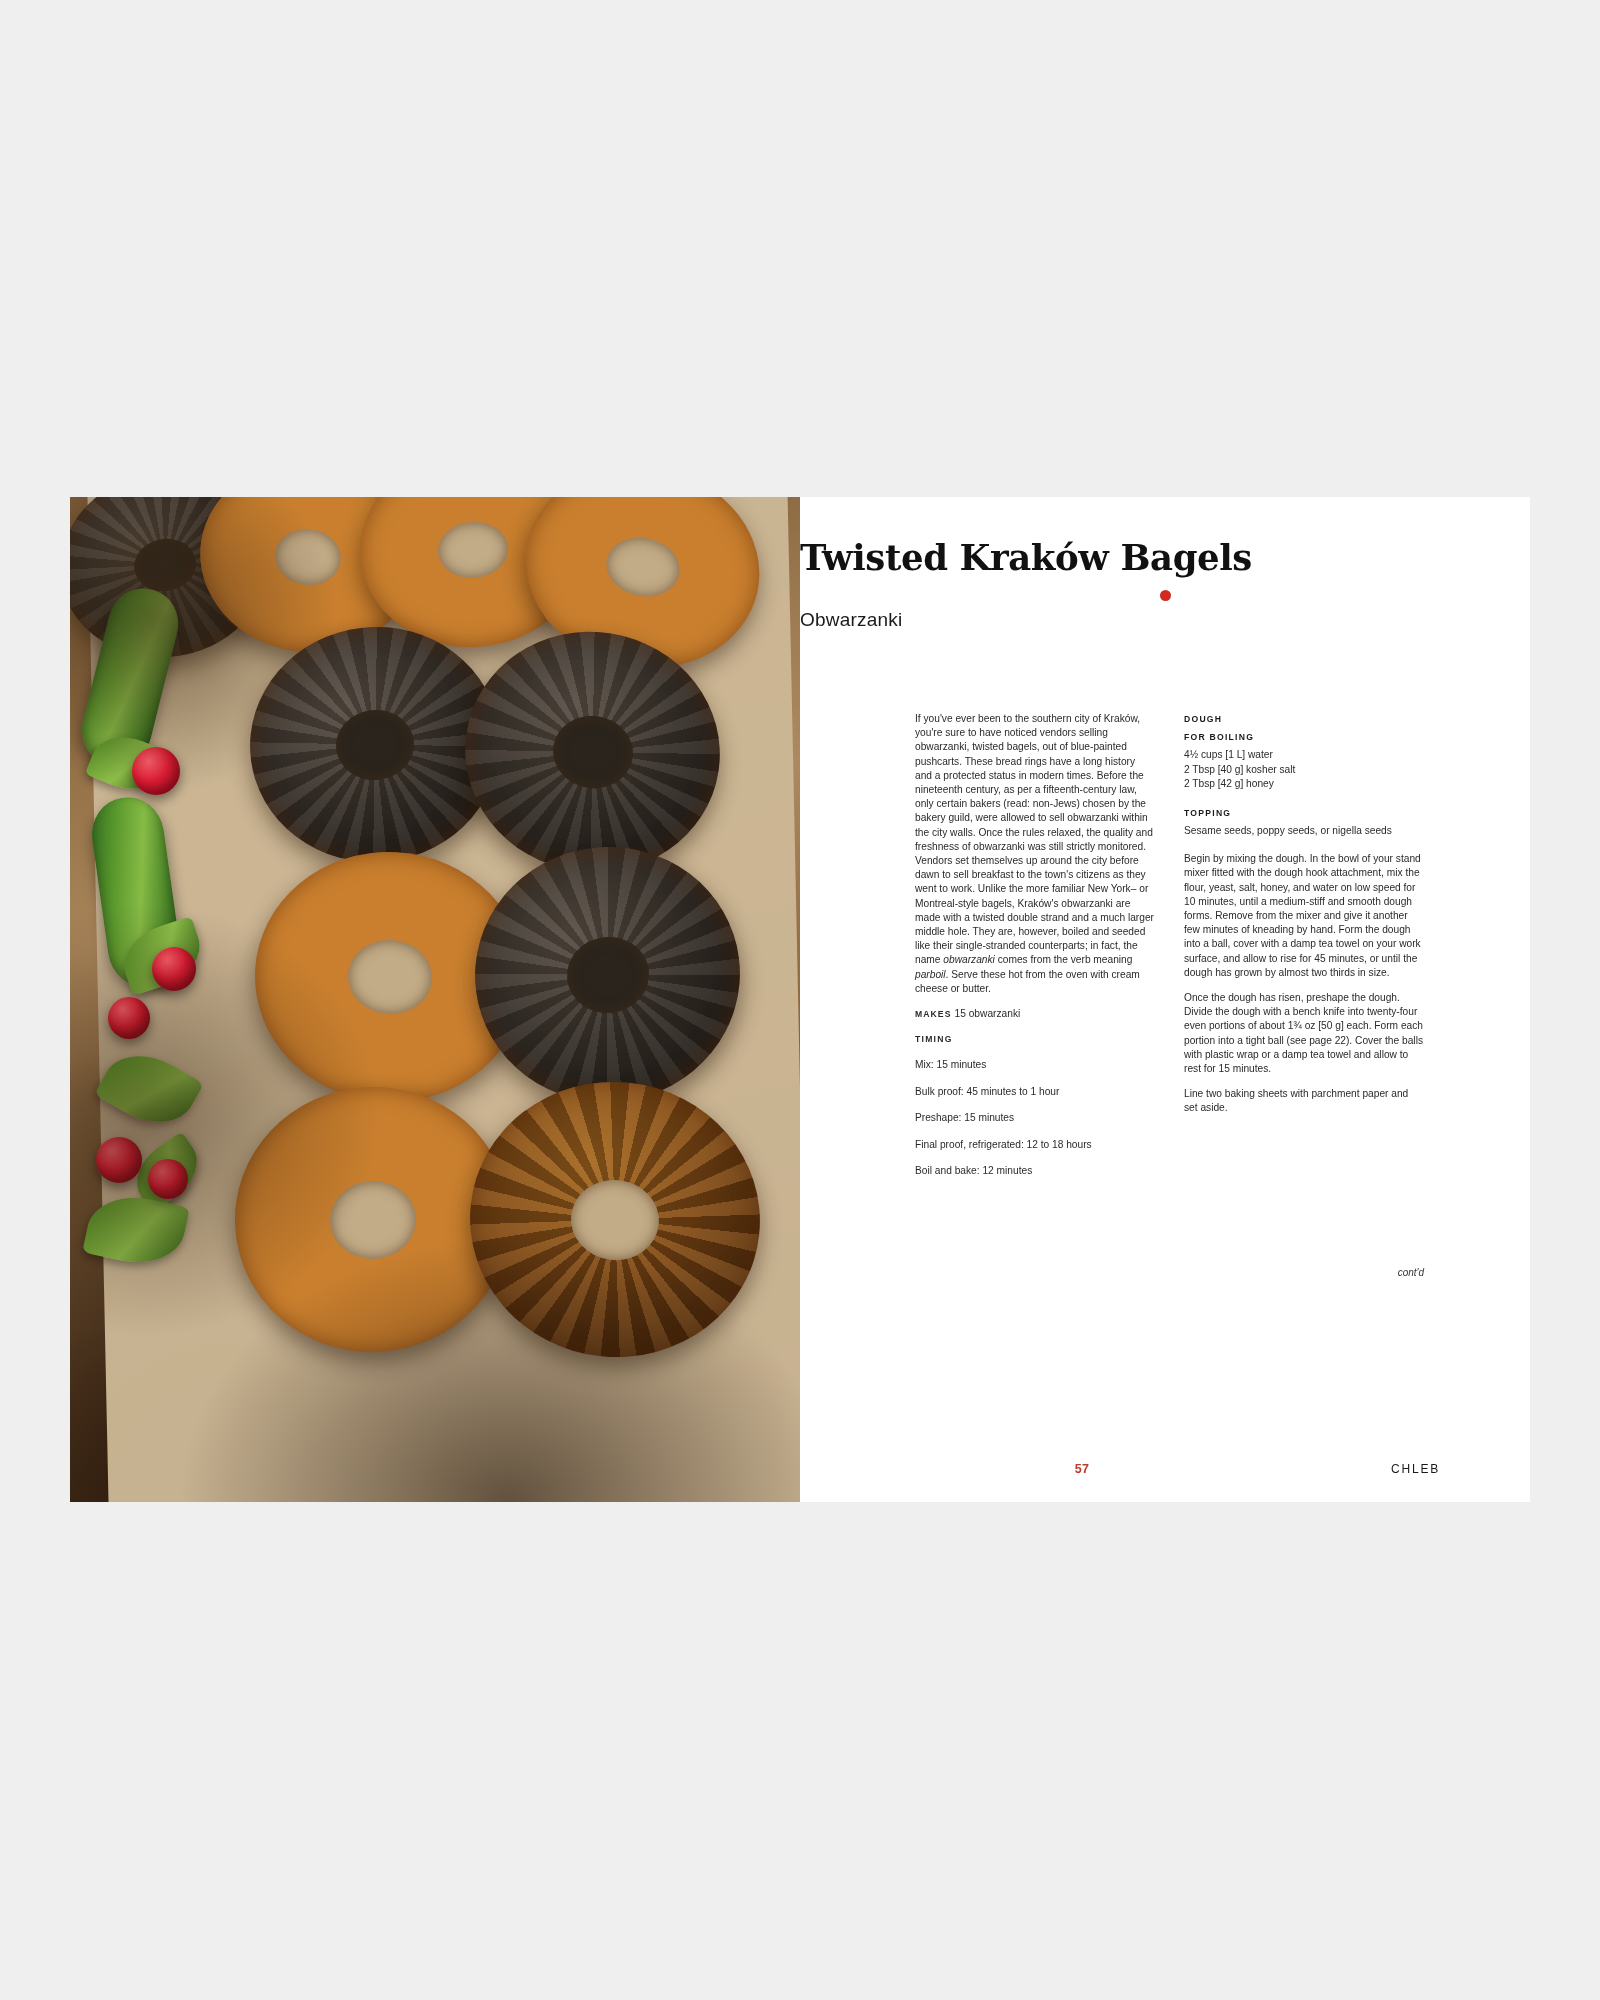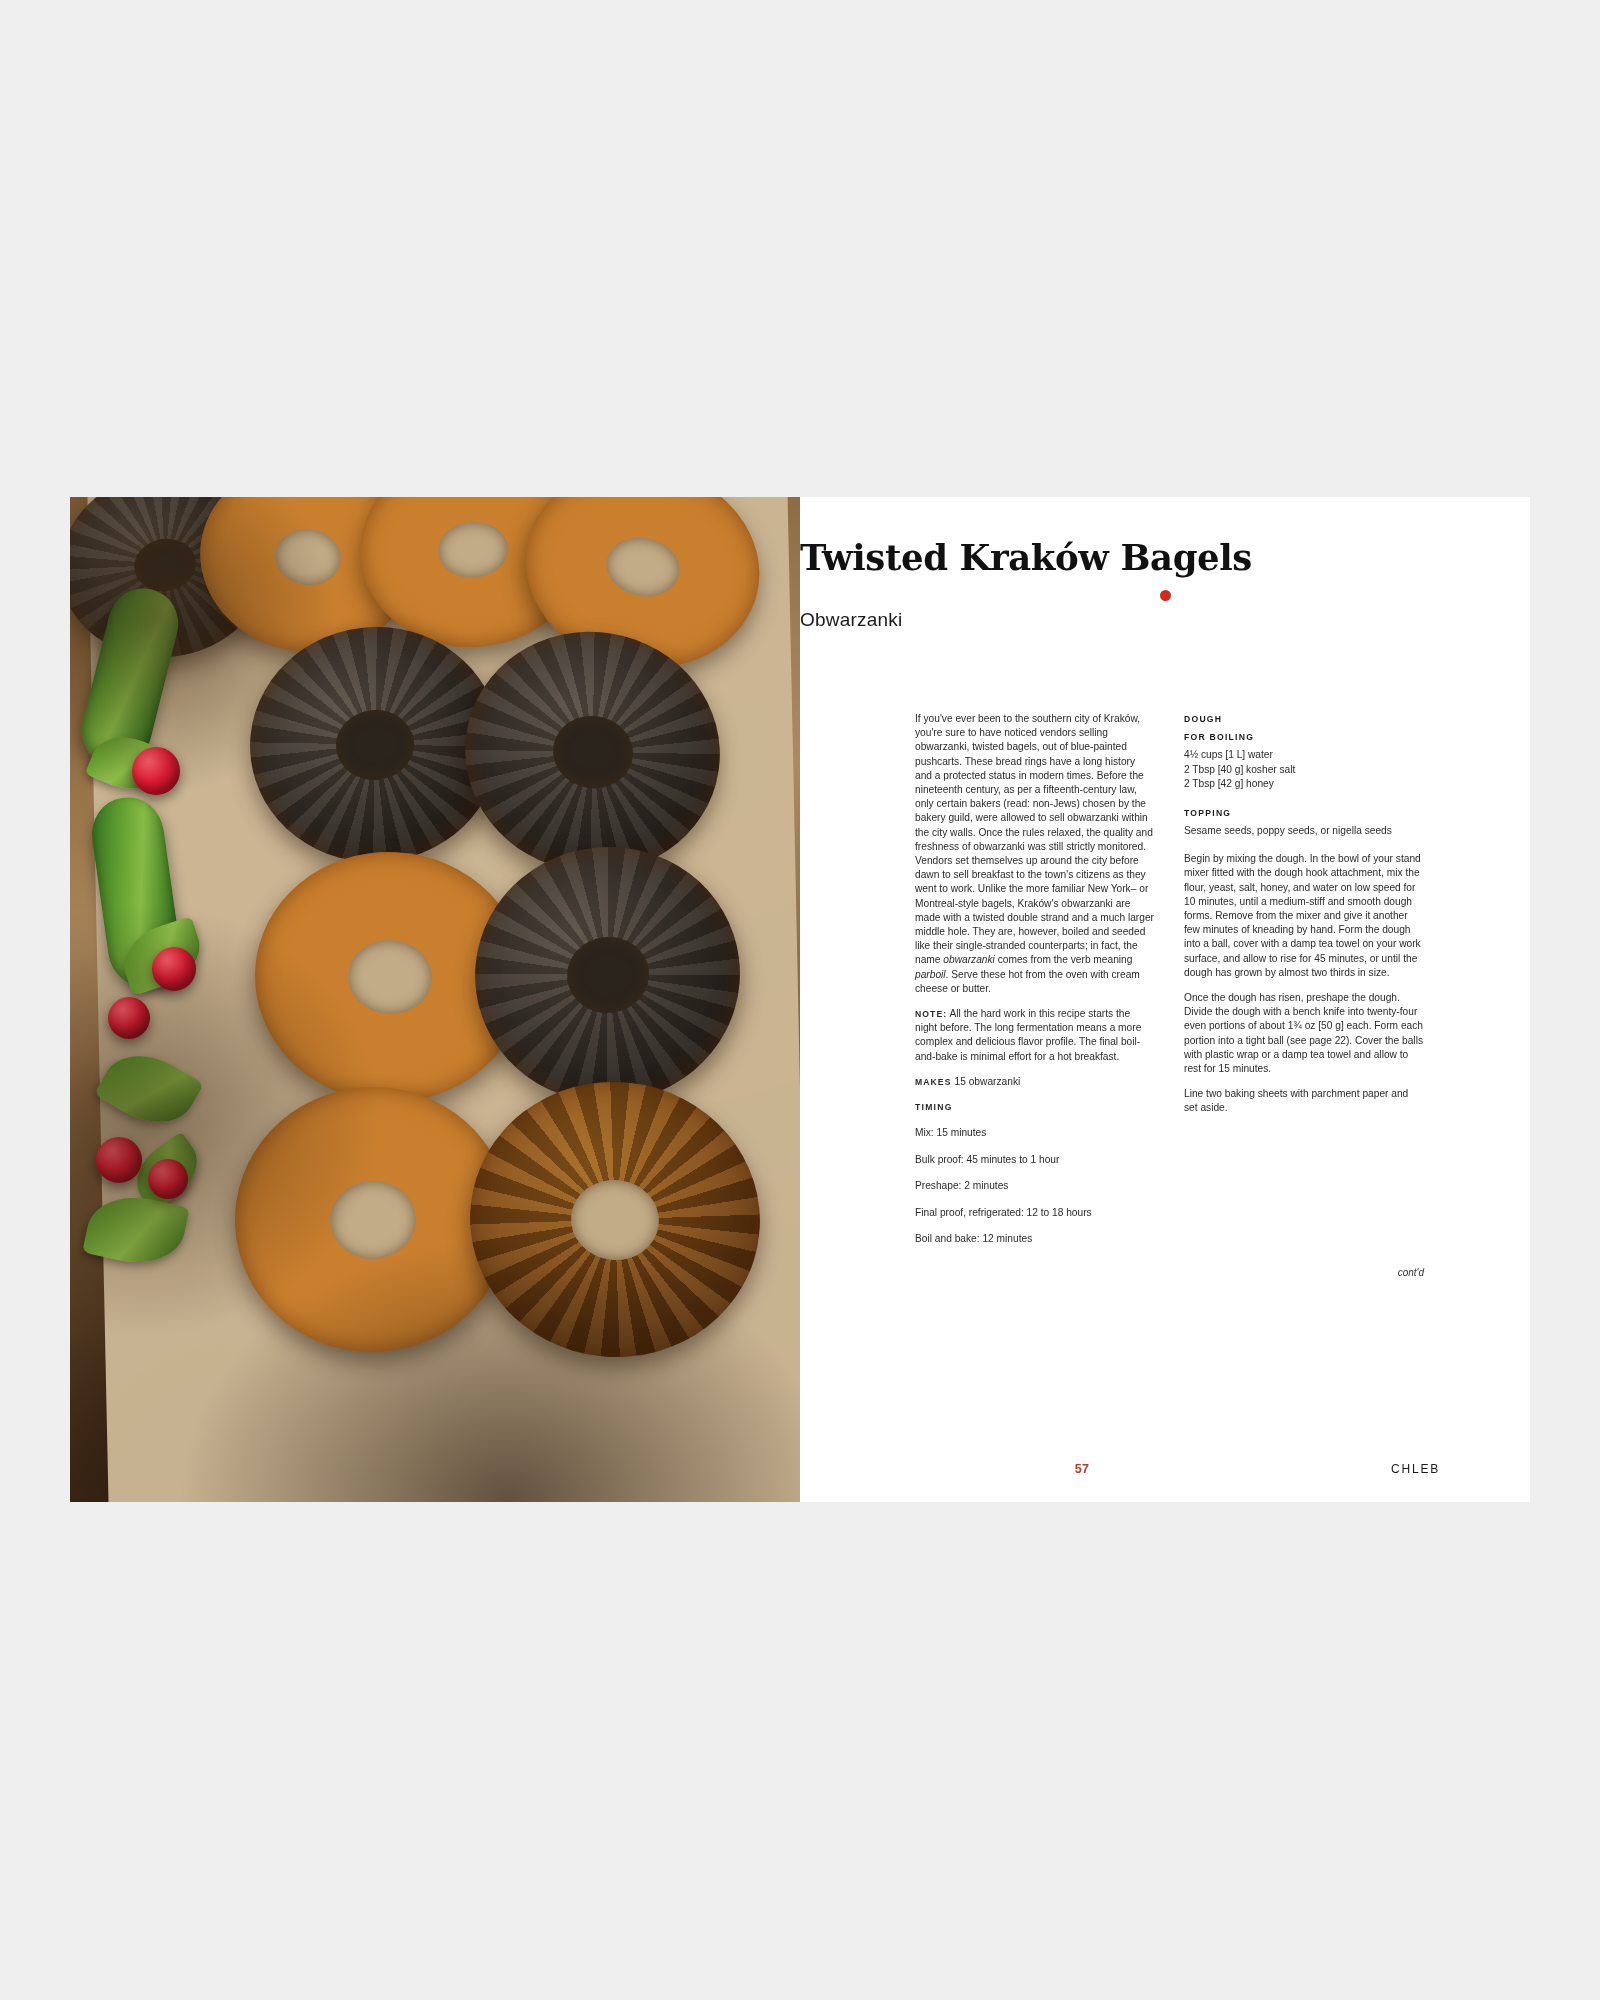--- a/index.html
+++ b/index.html
@@ -318,29 +318,28 @@
       <h1 id="recipe-title">Twisted Kraków Bagels</h1>
       <div id="title-dot"></div>
       <div id="recipe-subtitle">Obwarzanki</div>
     </div>
 
     <div id="columns">
 
       <div class="col">
         <p><span>If you've ever been to the southern city of Kraków, you're sure to have noticed vendors selling obwarzanki, twisted bagels, out of blue-painted pushcarts. These bread rings have a long history and a protected status in modern times. Before the nineteenth century, as per a fifteenth-century law, only certain bakers (read: non-Jews) chosen by the bakery guild, were allowed to sell obwarzanki within the city walls. Once the rules relaxed, the quality and freshness of obwarzanki was still strictly monitored. Vendors set themselves up around the city before dawn to sell breakfast to the town's citizens as they went to work. Unlike the more familiar New York– or Montreal-style bagels, Kraków's obwarzanki are made with a twisted double strand and a much larger middle hole. They are, however, boiled and seeded like their single-stranded counterparts; in fact, the name </span><em>obwarzanki</em><span> comes from the verb meaning </span><em>parboil</em><span>. Serve these hot from the oven with cream cheese or butter.</span></p>
 
-        <p><span class="note-label">NOTE:</span><span> All the hard work in this recipe starts the night before. The long fermentation means a more complex and delicious flavor profile. The final boil-and-bake is minimal effort for a hot breakfast.</span></p>
 
         <p class="makes"><span class="note-label">MAKES</span><span>15 obwarzanki</span></p>
 
         <div class="timing-head">TIMING</div>
         <ul class="timing-list">
           <li>Mix: 15 minutes</li>
           <li>Bulk proof: 45 minutes to 1 hour</li>
-          <li>Preshape: 2 minutes</li>
+          <li>Preshape: 15 minutes</li>
           <li>Final proof, refrigerated: 12 to 18 hours</li>
           <li>Boil and bake: 12 minutes</li>
         </ul>
       </div>
 
       <div class="col">
         <div class="sec-head">DOUGH</div>
 
         <div class="sec-head">FOR BOILING</div>
         <ul class="ing-list">

